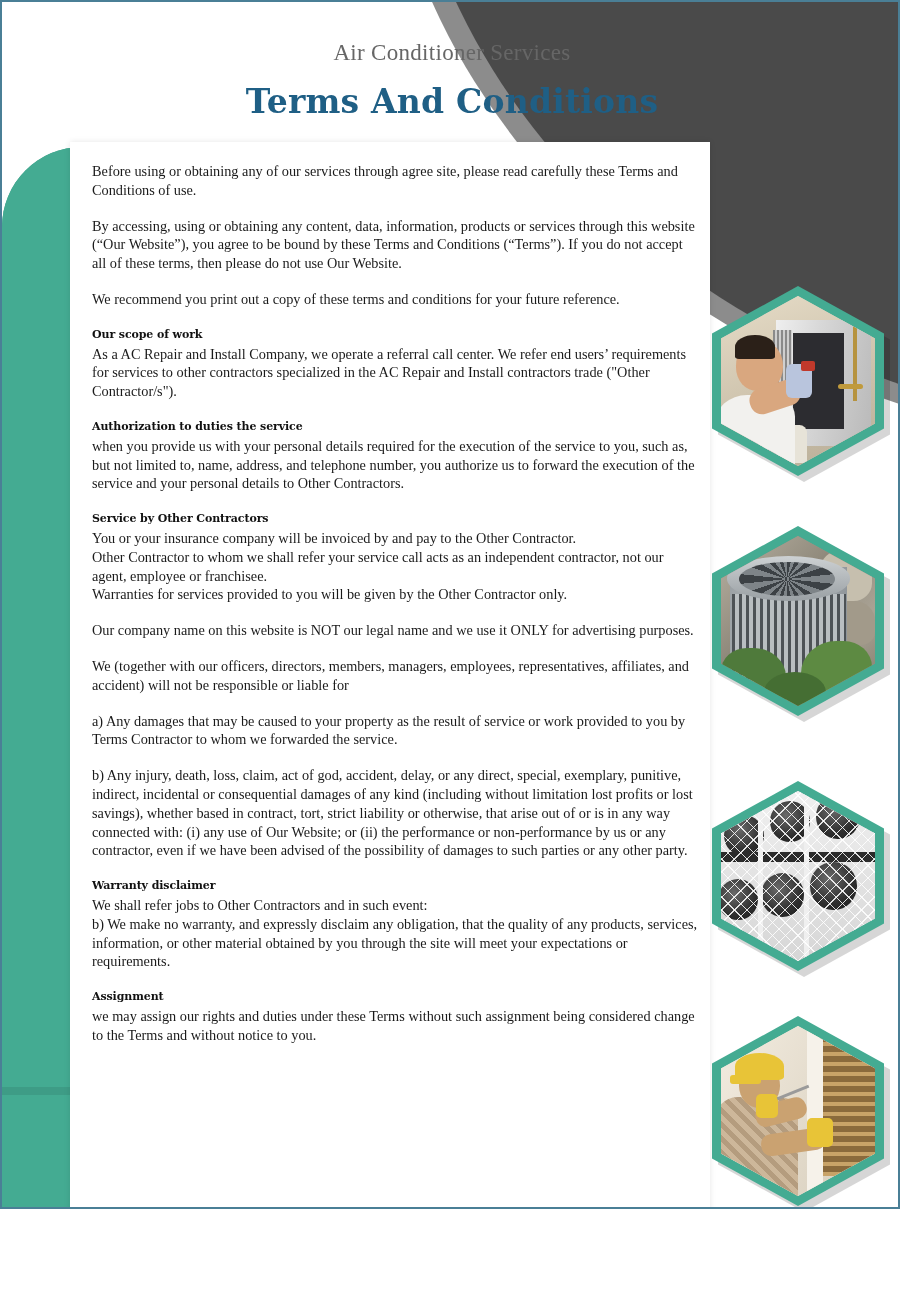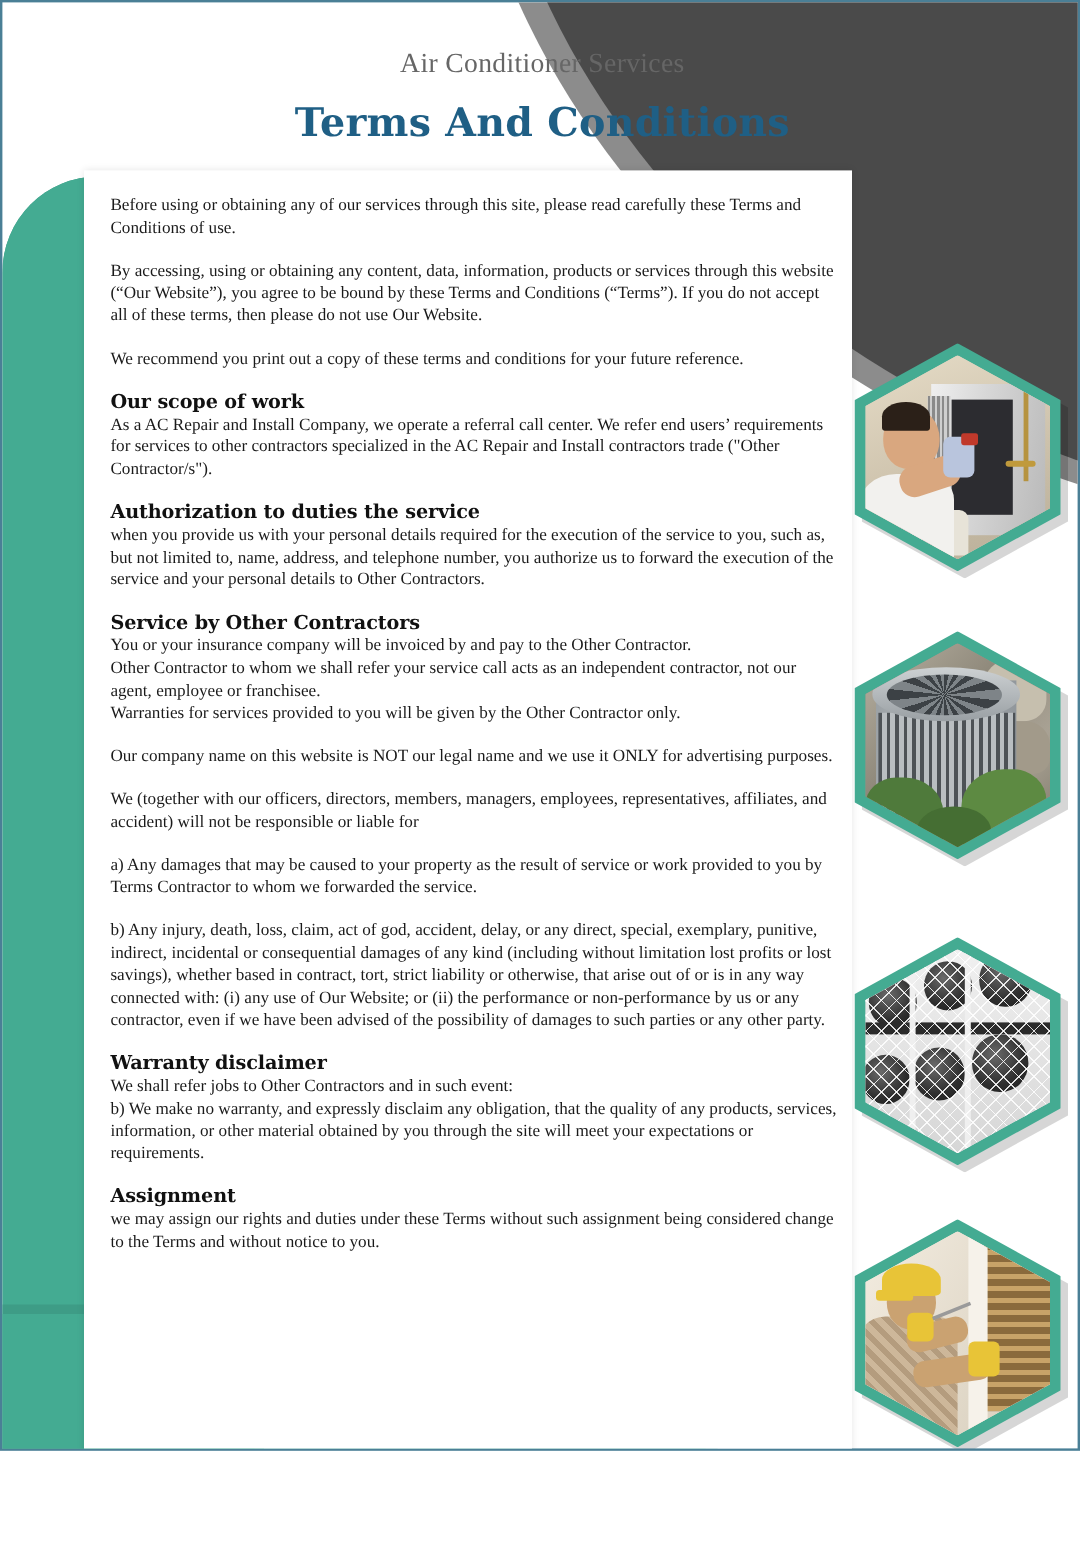--- a/index.html
+++ b/index.html
@@ -105,21 +105,21 @@
     color:#1a1a1a;
     font-size:14.3px;
     line-height:18.8px;
     font-family:"Liberation Serif", serif;
   }
   .para{ margin:0 0 17px 0; }
   .para.tight{ margin-bottom:0; }
   .sec-head{
     margin:0;
     font-weight:bold;
-    font-size:16px;
+    font-size:11px;
     font-family:"DejaVu Serif", serif;
     color:#111111;
     letter-spacing:-.1px;
   }
   .sec-block{ margin:0 0 17px 0; }
 
   
   .hexwrap{
     position:absolute;
     width:172px;height:190px;
@@ -223,21 +223,21 @@
 
   <div class="content-panel"></div>
 
   <div class="header">
     <p class="subtitle">Air Conditioner Services</p>
     <p class="maintitle">Terms And Conditions</p>
   </div>
 
   <div class="body-text">
 
-    <p class="para">Before using or obtaining any of our services through this site, please read carefully these Terms and Conditions of use.</p>
+    <p class="para">Before using or obtaining any of our services through agree site, please read carefully these Terms and Conditions of use.</p>
     <p class="para">By accessing, using or obtaining any content, data, information, products or services through this website (“Our Website”), you agree to be bound by these Terms and Conditions (“Terms”). If you do not accept all of these terms, then please do not use Our Website.</p>
     <p class="para">We recommend you print out a copy of these terms and conditions for your future reference.</p>
 
     <div class="sec-block">
       <p class="sec-head">Our scope of work</p>
       <p class="para tight">As a AC Repair and Install Company, we operate a referral call center. We refer end users’ requirements for services to other contractors specialized in the AC Repair and Install contractors trade ("Other Contractor/s").</p>
     </div>
 
     <div class="sec-block">
       <p class="sec-head">Authorization to duties the service</p>

